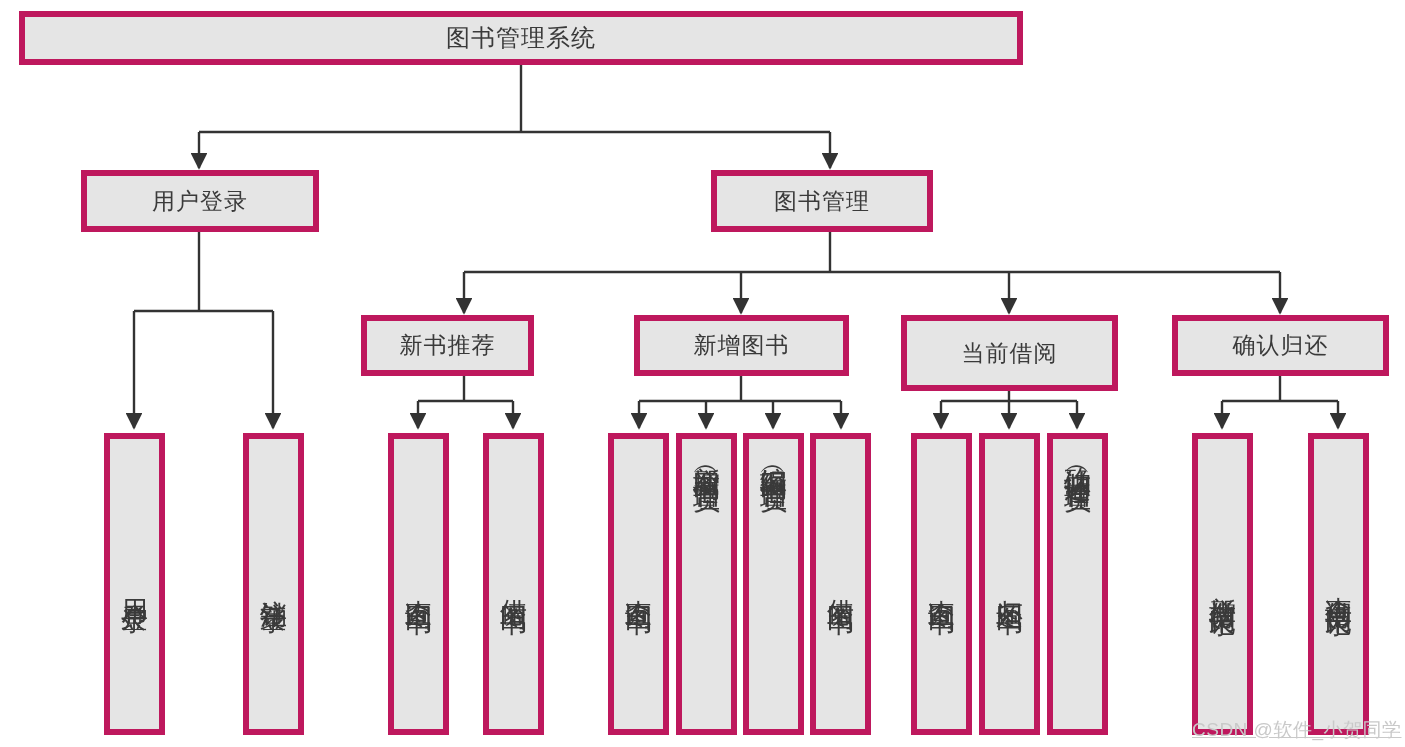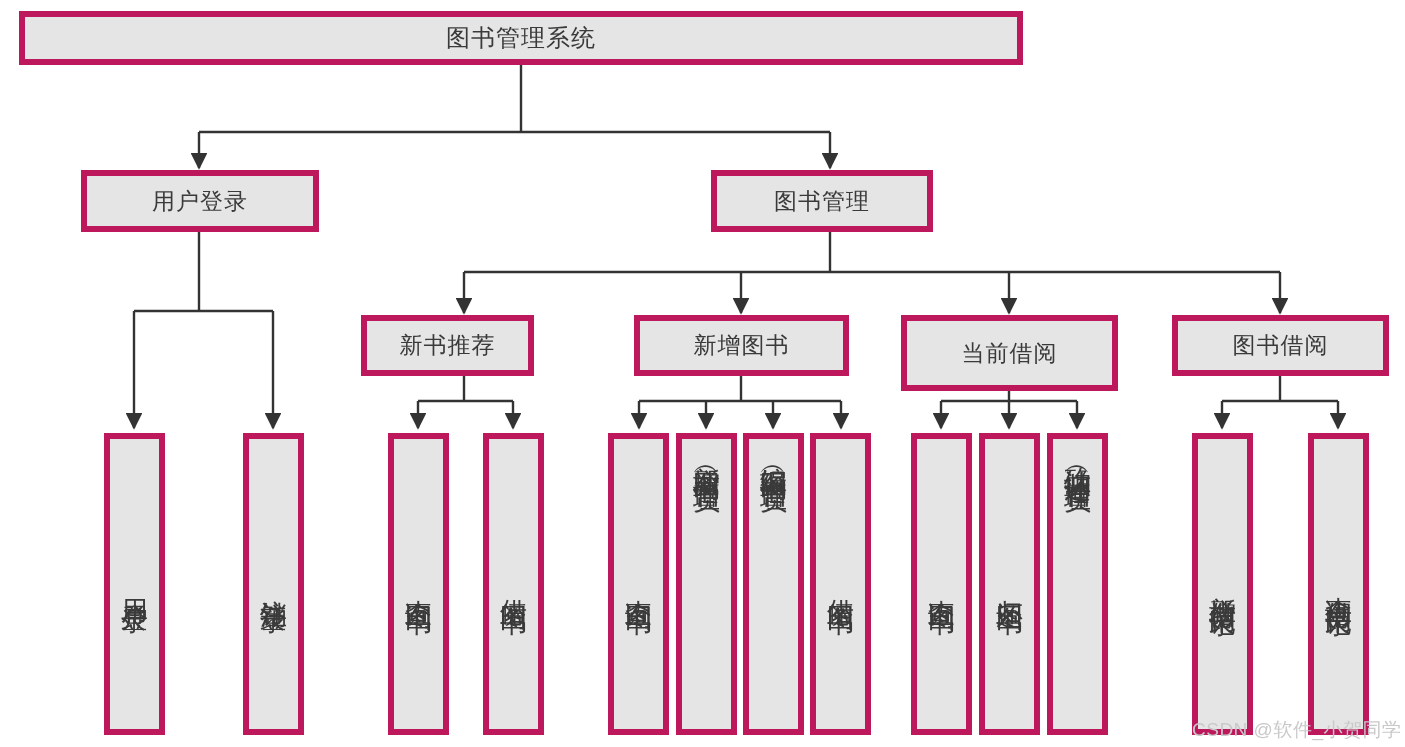--- a/index.html
+++ b/index.html
@@ -72,20 +72,21 @@
     padding-top: 0;
   }
   .watermark {
     position: absolute;
     color: #c9c9c9;
     font-size: 19px;
     letter-spacing: 0.5px;
     white-space: nowrap;
     z-index: 9;
     user-select: none;
+    text-decoration: underline;
   }
 </style>
 </head>
 <body>
 
 <div id="diagram-root">
 
   <svg id="connector-layer" viewBox="0 0 1405 747" xmlns="http://www.w3.org/2000/svg">
     <defs>
       <marker id="arrow" viewBox="0 0 10 10" refX="9" refY="5" markerWidth="7" markerHeight="7" orient="auto-start-reverse">
@@ -155,21 +156,21 @@
 
   <div class="node horiz" style="left:634px; top:315px; width:215px; height:61px;">
     <span class="node-label">新增图书</span>
   </div>
 
   <div class="node horiz" style="left:901px; top:315px; width:217px; height:76px;">
     <span class="node-label">当前借阅</span>
   </div>
 
   <div class="node horiz" style="left:1172px; top:315px; width:217px; height:61px;">
-    <span class="node-label">图书借阅</span>
+    <span class="node-label">确认归还</span>
   </div>
 
   <div class="node vert center-text" style="left:104px; top:433px; width:61px; height:302px;">
     <span class="node-label">用户登录</span>
   </div>
 
   <div class="node vert center-text" style="left:243px; top:433px; width:61px; height:302px;">
     <span class="node-label">注销登录</span>
   </div>
 

